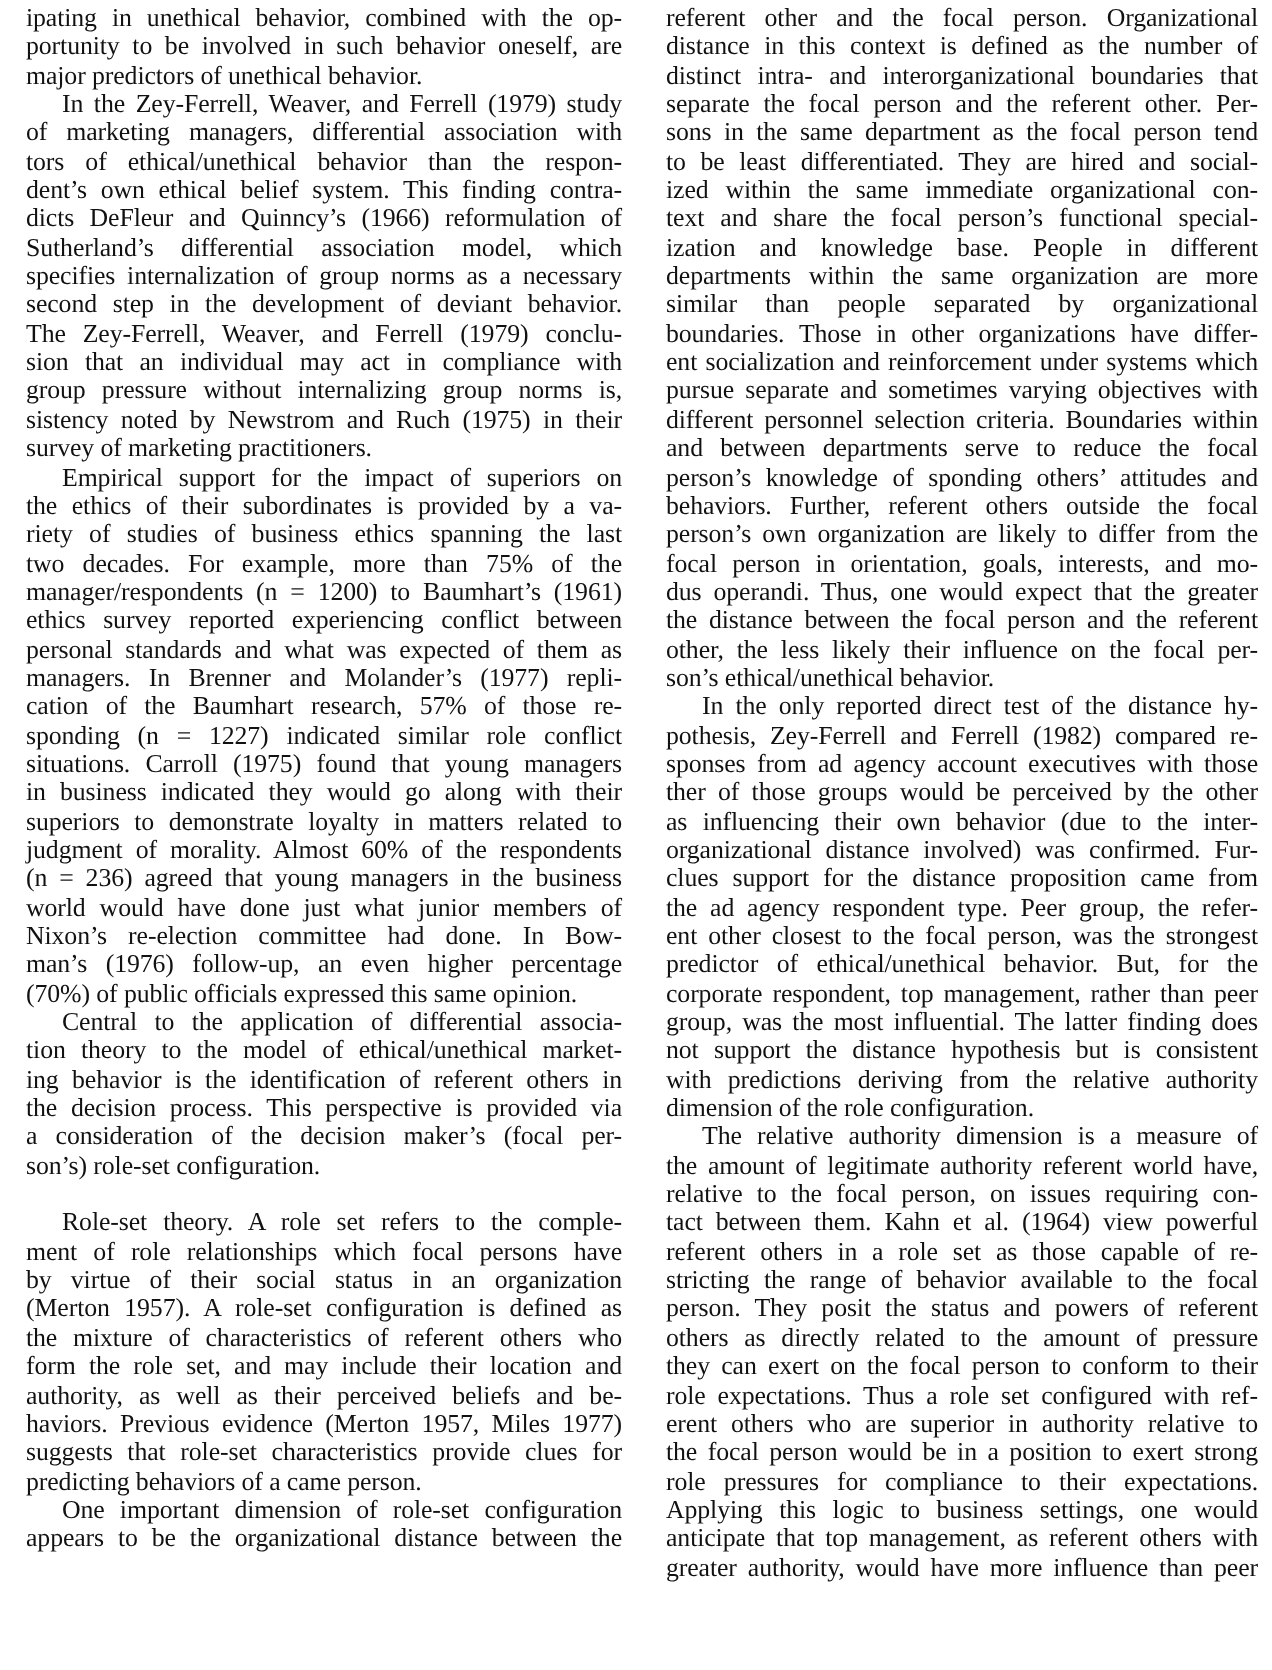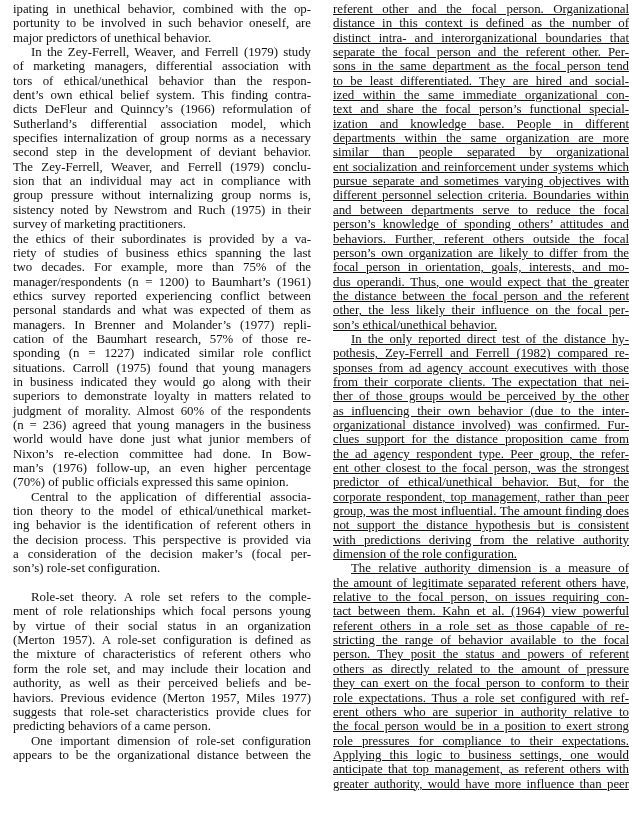--- a/index.html
+++ b/index.html
@@ -9,21 +9,21 @@
       font-family: "Liberation Serif", "DejaVu Serif", serif;
       color: #111;
       position: relative;
     }
     .column {
       position: absolute;
       top: 2px;
       width: 298px;
     }
     .col-left { left: 13px; }
-    .col-right { left: 333px; width: 296px; text-decoration: underline; }
+    .col-right { left: 333px; width: 296px; }
     .line {
       display: block;
       font-size: 12.9px;
       line-height: 14.35px;
       height: 14.35px;
       white-space: nowrap;
       text-align: justify;
       text-align-last: justify;
       letter-spacing: -0.05px;
     }
@@ -48,20 +48,21 @@
   <span class="line">dicts DeFleur and Quinncy’s (1966) reformulation of</span>
   <span class="line">Sutherland’s differential association model, which</span>
   <span class="line">specifies internalization of group norms as a necessary</span>
   <span class="line">second step in the development of deviant behavior.</span>
   <span class="line">The Zey-Ferrell, Weaver, and Ferrell (1979) conclu-</span>
   <span class="line">sion that an individual may act in compliance with</span>
   <span class="line">group pressure without internalizing group norms is,</span>
   <span class="line">sistency noted by Newstrom and Ruch (1975) in their</span>
   <span class="line last">survey of marketing practitioners.</span>
 
+  <span class="line indent">Empirical support for the impact of superiors on</span>
   <span class="line">the ethics of their subordinates is provided by a va-</span>
   <span class="line">riety of studies of business ethics spanning the last</span>
   <span class="line">two decades. For example, more than 75% of the</span>
   <span class="line">manager/respondents (n = 1200) to Baumhart’s (1961)</span>
   <span class="line">ethics survey reported experiencing conflict between</span>
   <span class="line">personal standards and what was expected of them as</span>
   <span class="line">managers. In Brenner and Molander’s (1977) repli-</span>
   <span class="line">cation of the Baumhart research, 57% of those re-</span>
   <span class="line">sponding (n = 1227) indicated similar role conflict</span>
   <span class="line">situations. Carroll (1975) found that young managers</span>
@@ -77,21 +78,21 @@
   <span class="line indent">Central to the application of differential associa-</span>
   <span class="line">tion theory to the model of ethical/unethical market-</span>
   <span class="line">ing behavior is the identification of referent others in</span>
   <span class="line">the decision process. This perspective is provided via</span>
   <span class="line">a consideration of the decision maker’s (focal per-</span>
   <span class="line last">son’s) role-set configuration.</span>
 
   <span class="gap"></span>
 
   <span class="line indent"><span class="italic">Role-set theory</span><span>. A role set refers to the comple-</span></span>
-  <span class="line">ment of role relationships which focal persons young</span>
+  <span class="line">ment of role relationships which focal persons have</span>
   <span class="line">by virtue of their social status in an organization</span>
   <span class="line">(Merton 1957). A role-set configuration is defined as</span>
   <span class="line">the mixture of characteristics of referent others who</span>
   <span class="line">form the role set, and may include their location and</span>
   <span class="line">authority, as well as their perceived beliefs and be-</span>
   <span class="line">haviors. Previous evidence (Merton 1957, Miles 1977)</span>
   <span class="line">suggests that role-set characteristics provide clues for</span>
   <span class="line last">predicting behaviors of a came person.</span>
 
   <span class="line indent">One important dimension of role-set configuration</span>
@@ -104,52 +105,52 @@
   <span class="line">distance in this context is defined as the number of</span>
   <span class="line">distinct intra- and interorganizational boundaries that</span>
   <span class="line">separate the focal person and the referent other. Per-</span>
   <span class="line">sons in the same department as the focal person tend</span>
   <span class="line">to be least differentiated. They are hired and social-</span>
   <span class="line">ized within the same immediate organizational con-</span>
   <span class="line">text and share the focal person’s functional special-</span>
   <span class="line">ization and knowledge base. People in different</span>
   <span class="line">departments within the same organization are more</span>
   <span class="line">similar than people separated by organizational</span>
+  <span class="line">boundaries. Those in other organizations have differ-</span>
   <span class="line">ent socialization and reinforcement under systems which</span>
   <span class="line">pursue separate and sometimes varying objectives with</span>
   <span class="line">different personnel selection criteria. Boundaries within</span>
   <span class="line">and between departments serve to reduce the focal</span>
   <span class="line">person’s knowledge of sponding others’ attitudes and</span>
   <span class="line">behaviors. Further, referent others outside the focal</span>
   <span class="line">person’s own organization are likely to differ from the</span>
   <span class="line">focal person in orientation, goals, interests, and mo-</span>
   <span class="line">dus operandi. Thus, one would expect that the greater</span>
   <span class="line">the distance between the focal person and the referent</span>
   <span class="line">other, the less likely their influence on the focal per-</span>
   <span class="line last">son’s ethical/unethical behavior.</span>
 
   <span class="line indent">In the only reported direct test of the distance hy-</span>
   <span class="line">pothesis, Zey-Ferrell and Ferrell (1982) compared re-</span>
   <span class="line">sponses from ad agency account executives with those</span>
-  <span class="line">from their corporate clients. The expectation that nei-</span>
   <span class="line">ther of those groups would be perceived by the other</span>
   <span class="line">as influencing their own behavior (due to the inter-</span>
   <span class="line">organizational distance involved) was confirmed. Fur-</span>
   <span class="line">clues support for the distance proposition came from</span>
   <span class="line">the ad agency respondent type. Peer group, the refer-</span>
   <span class="line">ent other closest to the focal person, was the strongest</span>
   <span class="line">predictor of ethical/unethical behavior. But, for the</span>
   <span class="line">corporate respondent, top management, rather than peer</span>
-  <span class="line">group, was the most influential. The amount finding does</span>
+  <span class="line">group, was the most influential. The latter finding does</span>
   <span class="line">not support the distance hypothesis but is consistent</span>
   <span class="line">with predictions deriving from the relative authority</span>
   <span class="line last">dimension of the role configuration.</span>
 
   <span class="line indent">The relative authority dimension is a measure of</span>
-  <span class="line">the amount of legitimate separated referent others have,</span>
+  <span class="line">the amount of legitimate authority referent world have,</span>
   <span class="line">relative to the focal person, on issues requiring con-</span>
   <span class="line">tact between them. Kahn et al. (1964) view powerful</span>
   <span class="line">referent others in a role set as those capable of re-</span>
   <span class="line">stricting the range of behavior available to the focal</span>
   <span class="line">person. They posit the status and powers of referent</span>
   <span class="line">others as directly related to the amount of pressure</span>
   <span class="line">they can exert on the focal person to conform to their</span>
   <span class="line">role expectations. Thus a role set configured with ref-</span>
   <span class="line">erent others who are superior in authority relative to</span>
   <span class="line">the focal person would be in a position to exert strong</span>

